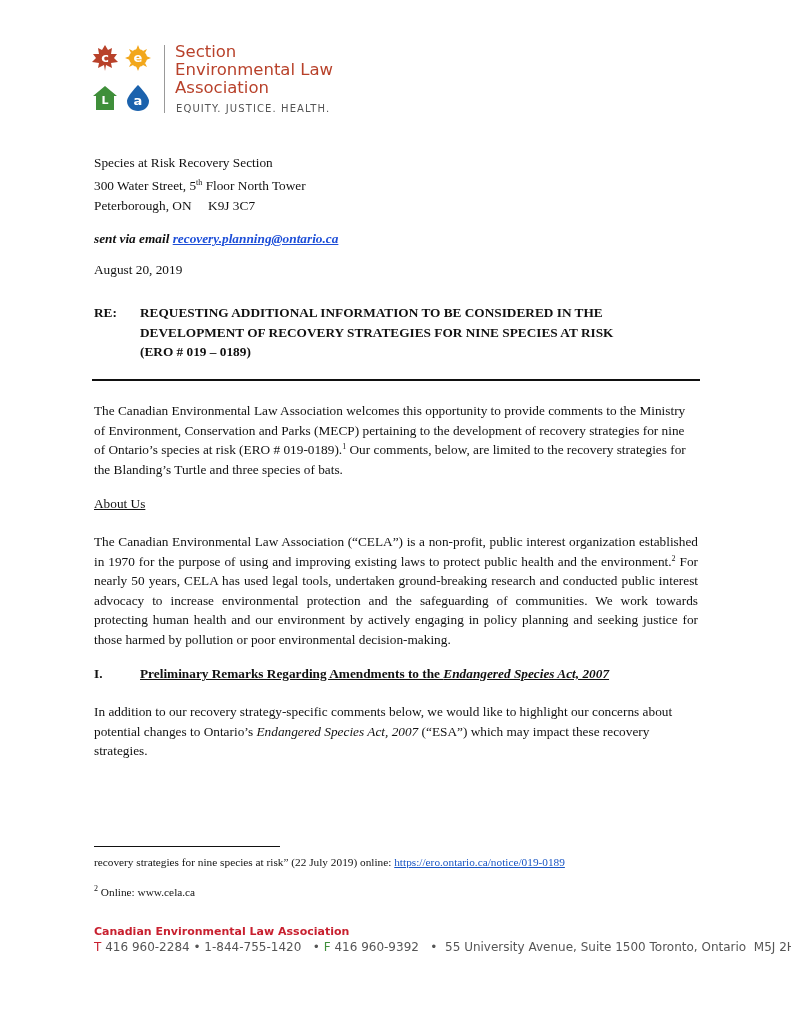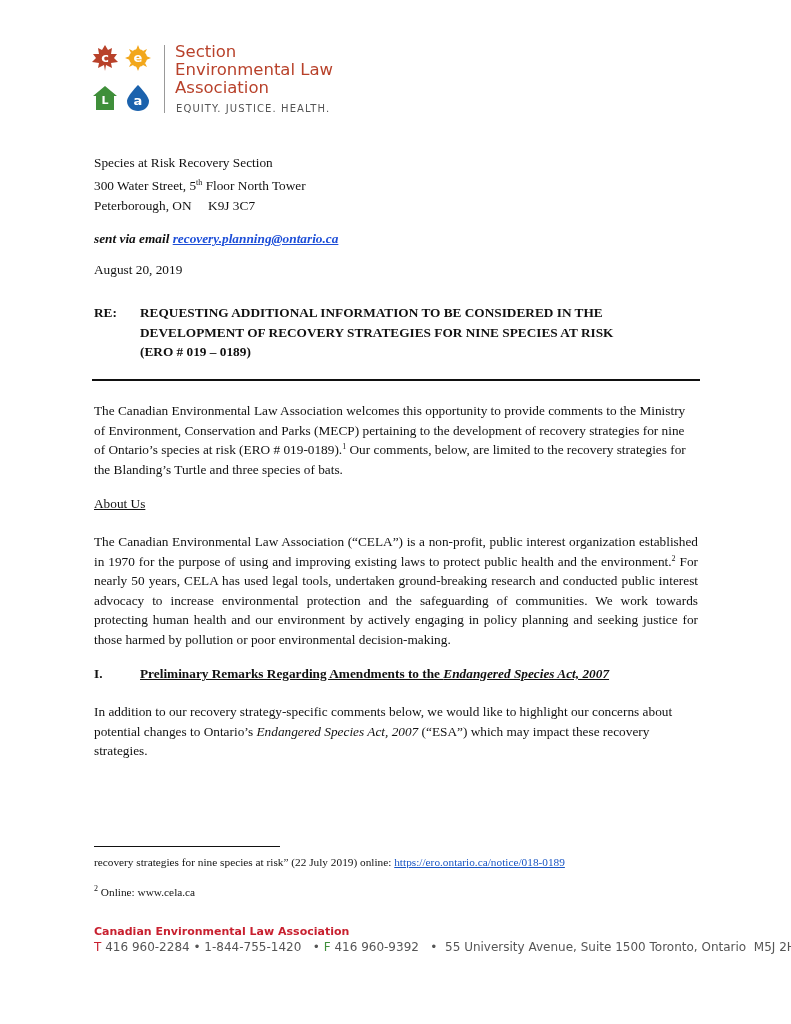--- a/index.html
+++ b/index.html
@@ -129,20 +129,20 @@
 
 <div class="abs serif sec-head">
   <span class="sec-num">I.</span><span style="white-space:pre;">Preliminary Remarks Regarding Amendments to the </span><span class="ital">Endangered Species Act, 2007</span>
 </div>
 <div class="abs serif para" style="top:702px;">
   <span>In addition to our recovery strategy-specific comments below, we would like to highlight our concerns about potential changes to Ontario’s </span><span class="ital">Endangered Species Act, 2007</span><span> (“ESA”) which may impact these recovery strategies.</span>
 </div>
 
 <div class="abs fn-rule"></div>
 <div class="abs serif fn" style="top:855px;">
-  <div><span>recovery strategies for nine species at risk” (22 July 2019) online: </span><a>https://ero.ontario.ca/notice/018-0189</a></div>
+  <div><span>recovery strategies for nine species at risk” (22 July 2019) online: </span><a>https://ero.ontario.ca/notice/019-0189</a></div>
 </div>
 <div class="abs serif fn" style="top:885px;">
   <sup>2</sup><span> Online: www.cela.ca</span>
 </div>
 
 <div class="abs sans footer-name">Canadian Environmental Law Association</div>
 <div class="abs sans footer-line" style="white-space:pre;"><span class="red">T</span><span> 416 960-2284 • 1-844-755-1420</span><span>   • </span><span class="green">F</span><span> 416 960-9392</span><span>   •  55 University Avenue, Suite 1500 Toronto, Ontario  M5J 2H7   •  </span><span class="red">cela.ca</span></div>
 
 </body></html>

